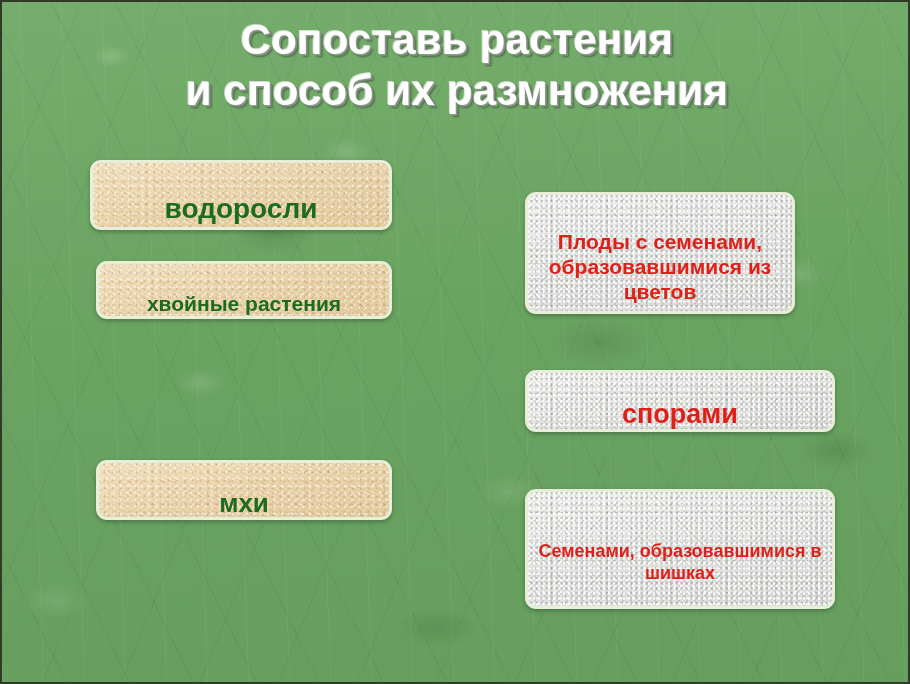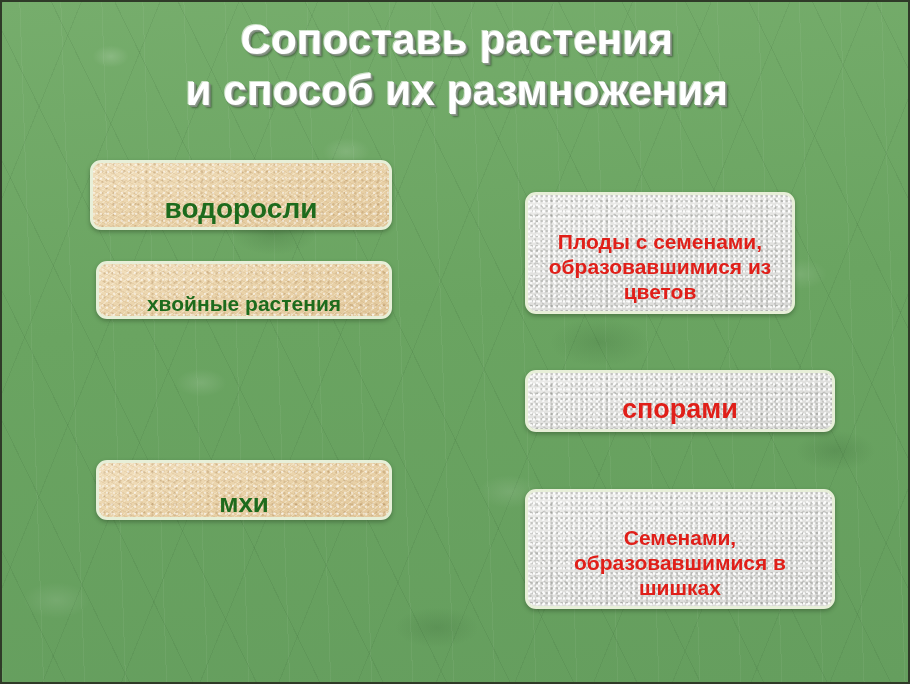--- a/index.html
+++ b/index.html
@@ -111,22 +111,22 @@
   }
 
   
   #plant-0 { left: 88px;  top: 158px; width: 302px; height: 70px; font-size: 28px; }
   #plant-1 { left: 94px;  top: 259px; width: 296px; height: 58px; font-size: 21px; }
   #plant-2 { left: 88px;  top: 357px; width: 302px; height: 66px; font-size: 27px; }
   #plant-3 { left: 94px;  top: 458px; width: 296px; height: 60px; font-size: 26px; text-align: center; }
   #plant-4 { left: 94px;  top: 559px; width: 296px; height: 58px; font-size: 21px; }
 
   #method-0 { left: 523px; top: 190px; width: 270px; height: 122px; font-size: 21px; }
-  #method-1 { left: 523px; top: 368px; width: 310px; height: 62px;  font-size: 27px; align-items: flex-end; }
-  #method-2 { left: 523px; top: 487px; width: 310px; height: 120px; font-size: 21px; }
+  #method-1 { left: 523px; top: 368px; width: 310px; height: 62px;  font-size: 27px; }
+  #method-2 { left: 523px; top: 487px; width: 310px; height: 120px; font-size: 18px; }
 
   .card-text { display: block; width: 100%; margin-top: 27px; }
 </style>
 </head>
 <body>
 
 <div class="slide">
 
   <div class="title">
     <span class="title-line">Сопоставь растения</span>

